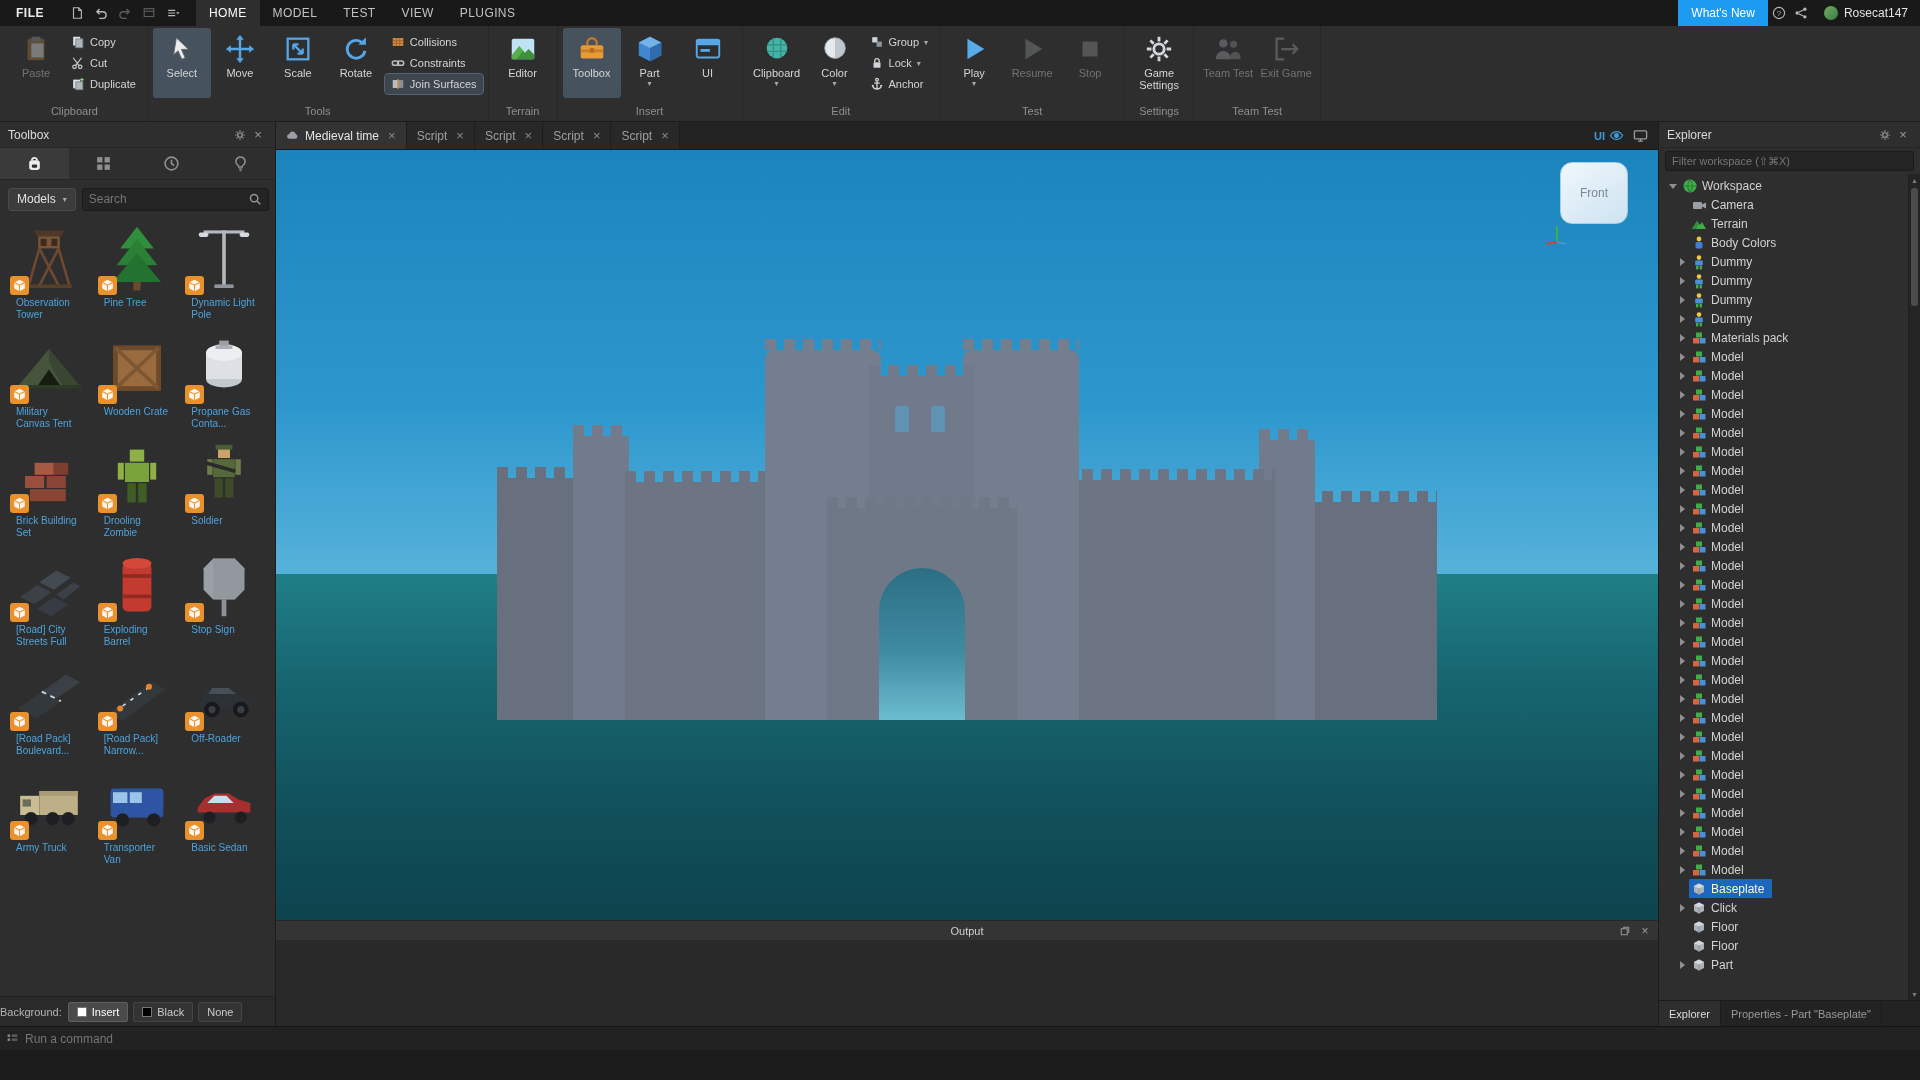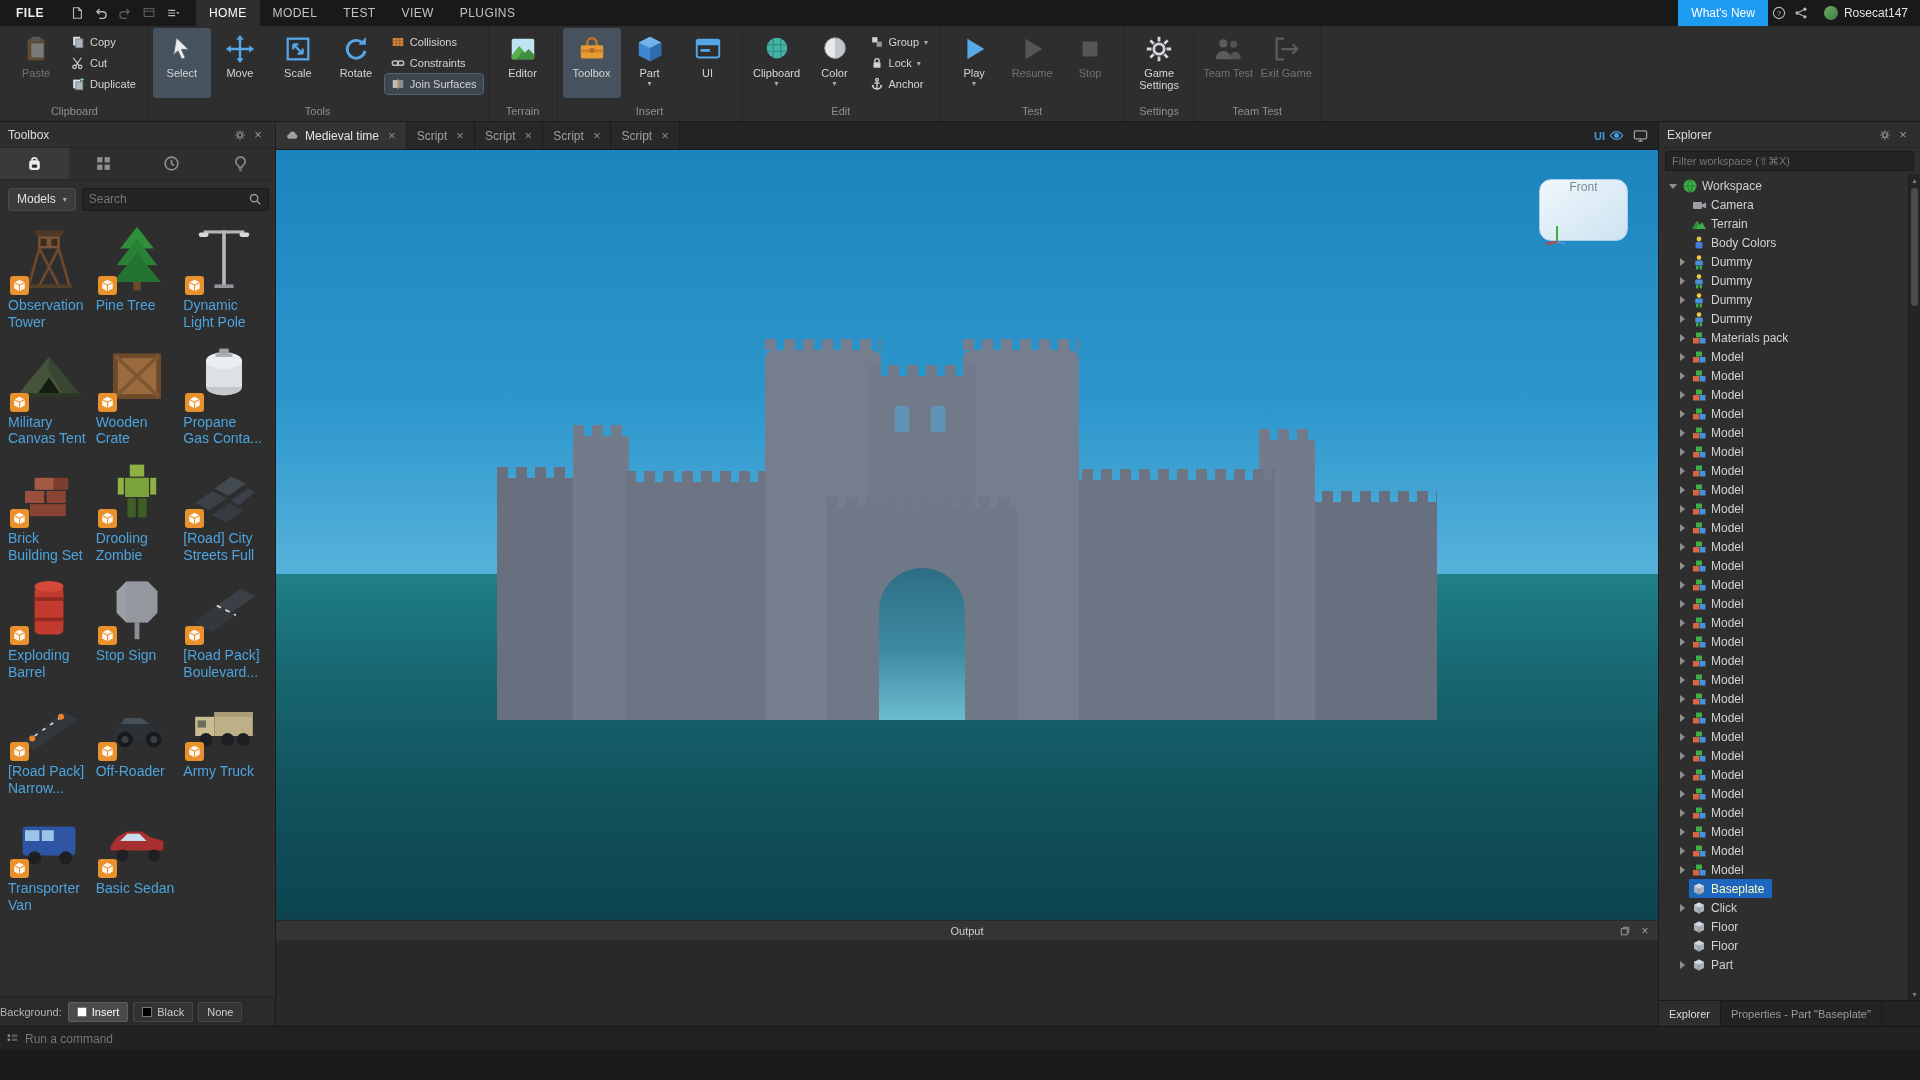--- a/index.html
+++ b/index.html
@@ -61,21 +61,21 @@
 .tb-search{flex:1;height:23px;background:#242424;border:1px solid #1b1b1b;border-radius:3px;display:flex;align-items:center;padding:0 6px;gap:4px}
 .tb-search input{flex:1;min-width:0;background:transparent;border:none;outline:none;color:#ddd;font-size:12px;font-family:inherit}
 .tb-search svg,.tb-sliders svg{width:14px;height:14px;color:#9a9a9a}
 .tb-sliders{width:20px;height:20px;display:flex;align-items:center;justify-content:center;cursor:pointer}
 #tb-grid{flex:1;overflow:hidden;display:grid;grid-template-columns:repeat(3,1fr);align-content:start;padding:4px 6px;row-gap:8px}
 .titem{width:86px;cursor:pointer}
 .tthumb{width:74px;height:72px;position:relative;margin:0 auto}
 .tthumb>svg{width:100%;height:100%}
 .tbadge{position:absolute;left:-2px;bottom:-1px;width:19px;height:19px}
 .tbadge svg{width:19px;height:19px}
-.tname{font-size:14px;color:#4da3dd;line-height:1.2;margin:3px 2px 0;min-height:26px;overflow:hidden;word-break:break-word}
+.tname{font-size:10px;color:#4da3dd;line-height:1.2;margin:3px 10px 0;min-height:26px;overflow:hidden;word-break:break-word}
 #tb-bg{height:30px;flex:none;background:#2a2a2a;border-top:1px solid #222;display:flex;align-items:center;gap:6px;padding:0 0;font-size:11px;color:#b5b5b5}
 .bgopt{height:20px;display:flex;align-items:center;gap:5px;padding:0 8px;background:#333;border:1px solid #454545;border-radius:2px;font-size:11px;color:#ccc;cursor:pointer}
 .bgopt.sel{background:#4a4a4a;border-color:#5f5f5f;color:#fff}
 .sw{width:10px;height:10px;border:1px solid #777;display:inline-block}
 
 
 #center{flex:1;display:flex;flex-direction:column;min-width:0}
 #doctabs{height:28px;flex:none;background:#232323;display:flex;align-items:stretch;border-bottom:1px solid #1a1a1a}
 #doctab-list{display:flex}
 .dtab{display:flex;align-items:center;gap:6px;padding:0 10px;font-size:12px;color:#9f9f9f;background:#282828;border-right:1px solid #1d1d1d;cursor:pointer}
@@ -91,23 +91,23 @@
 
 #viewport{flex:1;position:relative;overflow:hidden}
 #sky{position:absolute;left:0;top:0;right:0;height:55%;background:linear-gradient(180deg,#1b84bd 0%,#2d97cd 60%,#56b2da 100%)}
 #ground{position:absolute;left:0;top:55%;right:0;bottom:0;background:linear-gradient(180deg,#1f7f87 0%,#176670 30%,#104f59 70%,#0d444e 100%)}
 #castle{position:absolute;left:50%;top:26%;width:940px;height:370px;transform:translateX(-50%)}
 .cr{position:absolute;background:var(--c)}
 .cr.teeth::before{content:"";position:absolute;left:0;right:0;top:-11px;height:11px;
   background:repeating-linear-gradient(90deg,var(--c) 0 11px,transparent 11px 19px)}
 .win{position:absolute;background:#5e93b5;border-radius:2px 2px 0 0}
 #arch{position:absolute;border-radius:44px 44px 0 0;background:linear-gradient(180deg,#2c6e84 0%,#3f8ba2 55%,#6cbccf 100%)}
-#viewcube{position:absolute;right:30px;top:29px;width:89px;height:62px;border-radius:12px;
+#viewcube{position:absolute;right:30px;top:12px;width:68px;height:62px;border-radius:12px;
   background:linear-gradient(145deg,#f0f7fc,#cde3f1);border:1px solid #a9cde4;
-  display:flex;align-items:flex-start;justify-content:center;color:#7a8893;font-size:12px;cursor:pointer}
+  display:flex;align-items:center;justify-content:center;color:#7a8893;font-size:12px;cursor:pointer}
 #vc-axes{position:absolute;right:88px;top:72px;width:26px;height:24px}
 
 #output-header{height:20px;flex:none;background:#343434;border-top:1px solid #272727;display:flex;align-items:center;font-size:11px;color:#cfcfcf;position:relative}
 #output-header .ttl{flex:1;text-align:center}
 .oh-icons{position:absolute;right:6px;top:0;bottom:0;display:flex;align-items:center;gap:6px;color:#9a9a9a}
 .oh-icons .ph-ic{width:14px;height:14px;font-size:12px}
 #output-body{height:86px;flex:none;background:#292929}
 
 
 #explorer-panel{width:262px;flex:none;background:#2e2e2e;border-left:1px solid #1c1c1c;display:flex;flex-direction:column}
@@ -675,20 +675,37 @@
                 <rect x="31" y="36" width="7" height="16" fill="#3f5e25"></rect>
               </svg><span class="tbadge"><svg viewBox="0 0 18 18">
                   <rect width="18" height="18" rx="3" fill="#e8912d"></rect>
                   <path d="M9 3.5l5 2.6v5.8L9 14.5 4 11.9V6.1z" fill="#fff" opacity=".92"></path>
                   <path d="M4 6.1L9 8.7l5-2.6M9 8.7v5.8" stroke="#e8912d" stroke-width="1" fill="none"></path>
                 </svg></span></div>
             <div class="tname">Drooling Zombie</div>
           </div>
           <div class="titem">
             <div class="tthumb"><svg viewBox="0 0 60 60">
+                <rect x="25" y="6" width="10" height="9" fill="#c9a36a"></rect>
+                <rect x="23" y="4" width="14" height="4" fill="#4a5d36"></rect>
+                <rect x="21" y="16" width="18" height="15" fill="#57683d"></rect>
+                <rect x="16" y="16" width="4.5" height="13" fill="#6b7c4a"></rect>
+                <rect x="39.5" y="16" width="4.5" height="13" fill="#6b7c4a"></rect>
+                <rect x="22" y="32" width="7" height="16" fill="#3e4a2c"></rect>
+                <rect x="31" y="32" width="7" height="16" fill="#3e4a2c"></rect>
+                <rect x="14" y="21" width="26" height="3" fill="#2a2a2a" transform="rotate(16 27 22)"></rect>
+              </svg><span class="tbadge"><svg viewBox="0 0 18 18">
+                  <rect width="18" height="18" rx="3" fill="#e8912d"></rect>
+                  <path d="M9 3.5l5 2.6v5.8L9 14.5 4 11.9V6.1z" fill="#fff" opacity=".92"></path>
+                  <path d="M4 6.1L9 8.7l5-2.6M9 8.7v5.8" stroke="#e8912d" stroke-width="1" fill="none"></path>
+                </svg></span></div>
+            <div class="tname">Soldier</div>
+          </div>
+          <div class="titem">
+            <div class="tthumb"><svg viewBox="0 0 60 60">
                 <path d="M6 40l14-10 12 6-14 10z" fill="#3b4147"></path>
                 <path d="M22 28l14-10 12 6-14 10z" fill="#434a51"></path>
                 <path d="M20 50l14-10 12 6-14 10z" fill="#363c42"></path>
                 <path d="M36 38l14-10 6 3-14 11z" fill="#3b4147"></path>
               </svg><span class="tbadge"><svg viewBox="0 0 18 18">
                   <rect width="18" height="18" rx="3" fill="#e8912d"></rect>
                   <path d="M9 3.5l5 2.6v5.8L9 14.5 4 11.9V6.1z" fill="#fff" opacity=".92"></path>
                   <path d="M4 6.1L9 8.7l5-2.6M9 8.7v5.8" stroke="#e8912d" stroke-width="1" fill="none"></path>
                 </svg></span></div>
             <div class="tname">[Road] City Streets Full</div>

